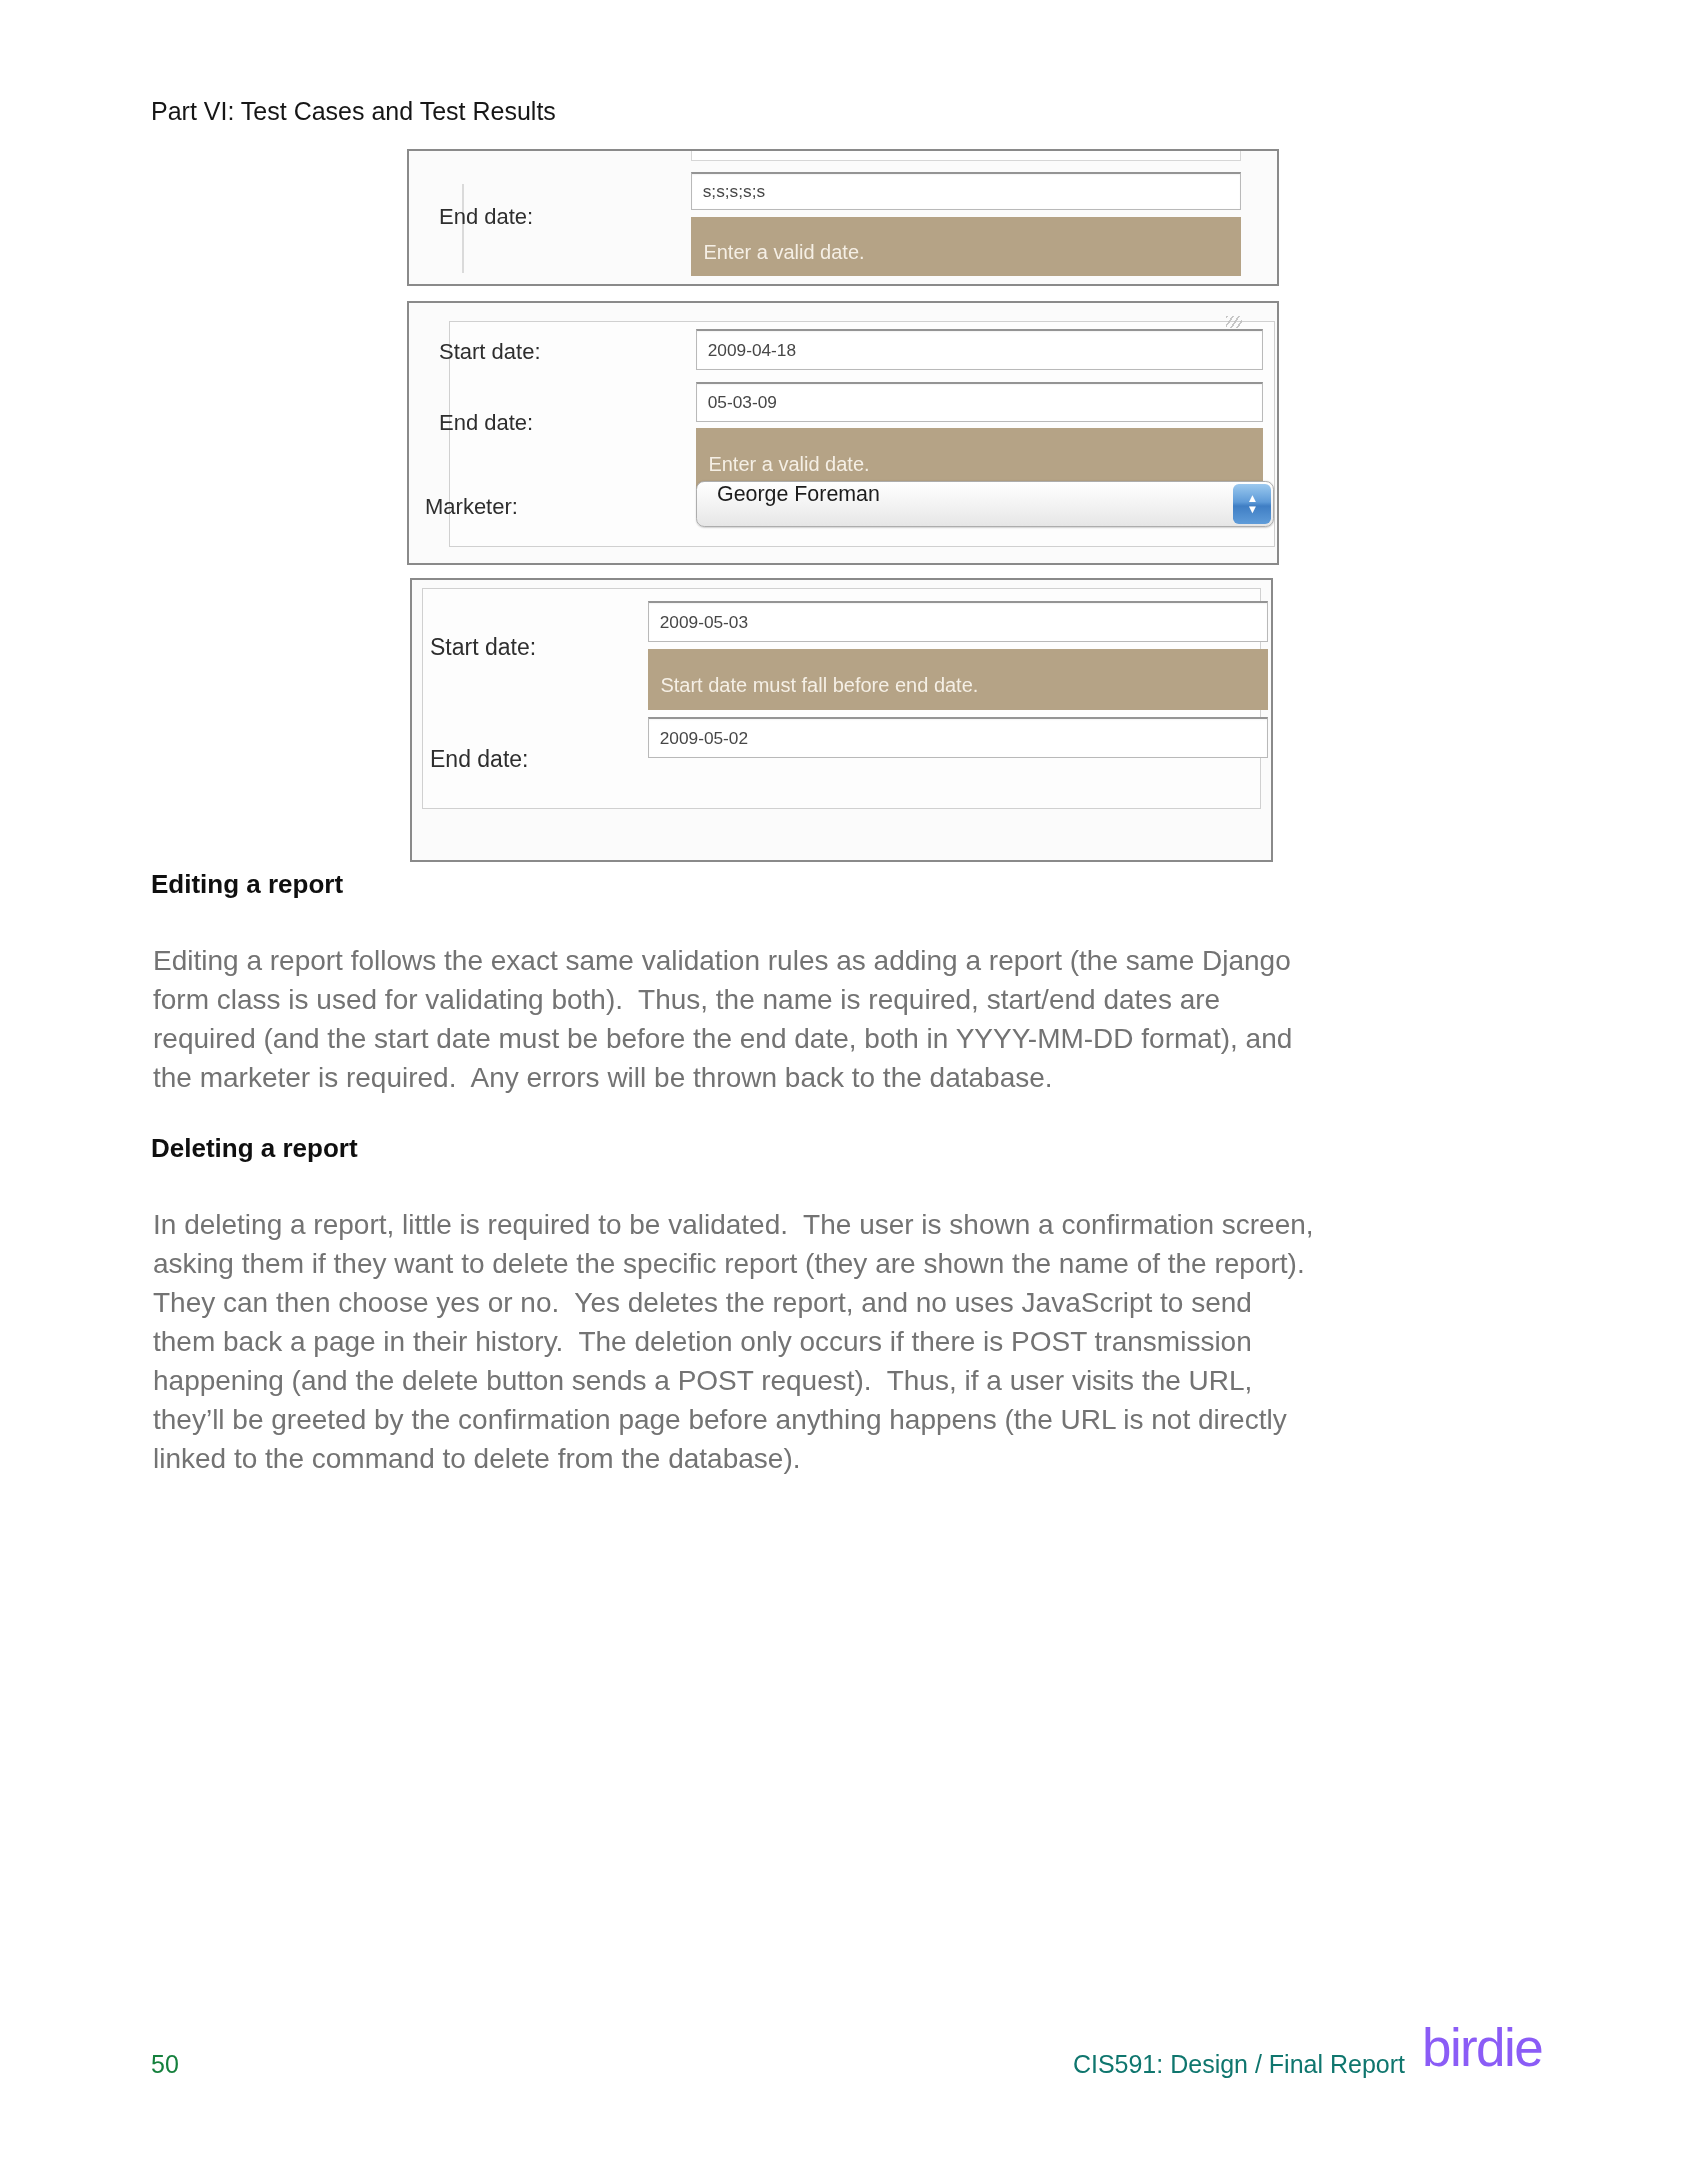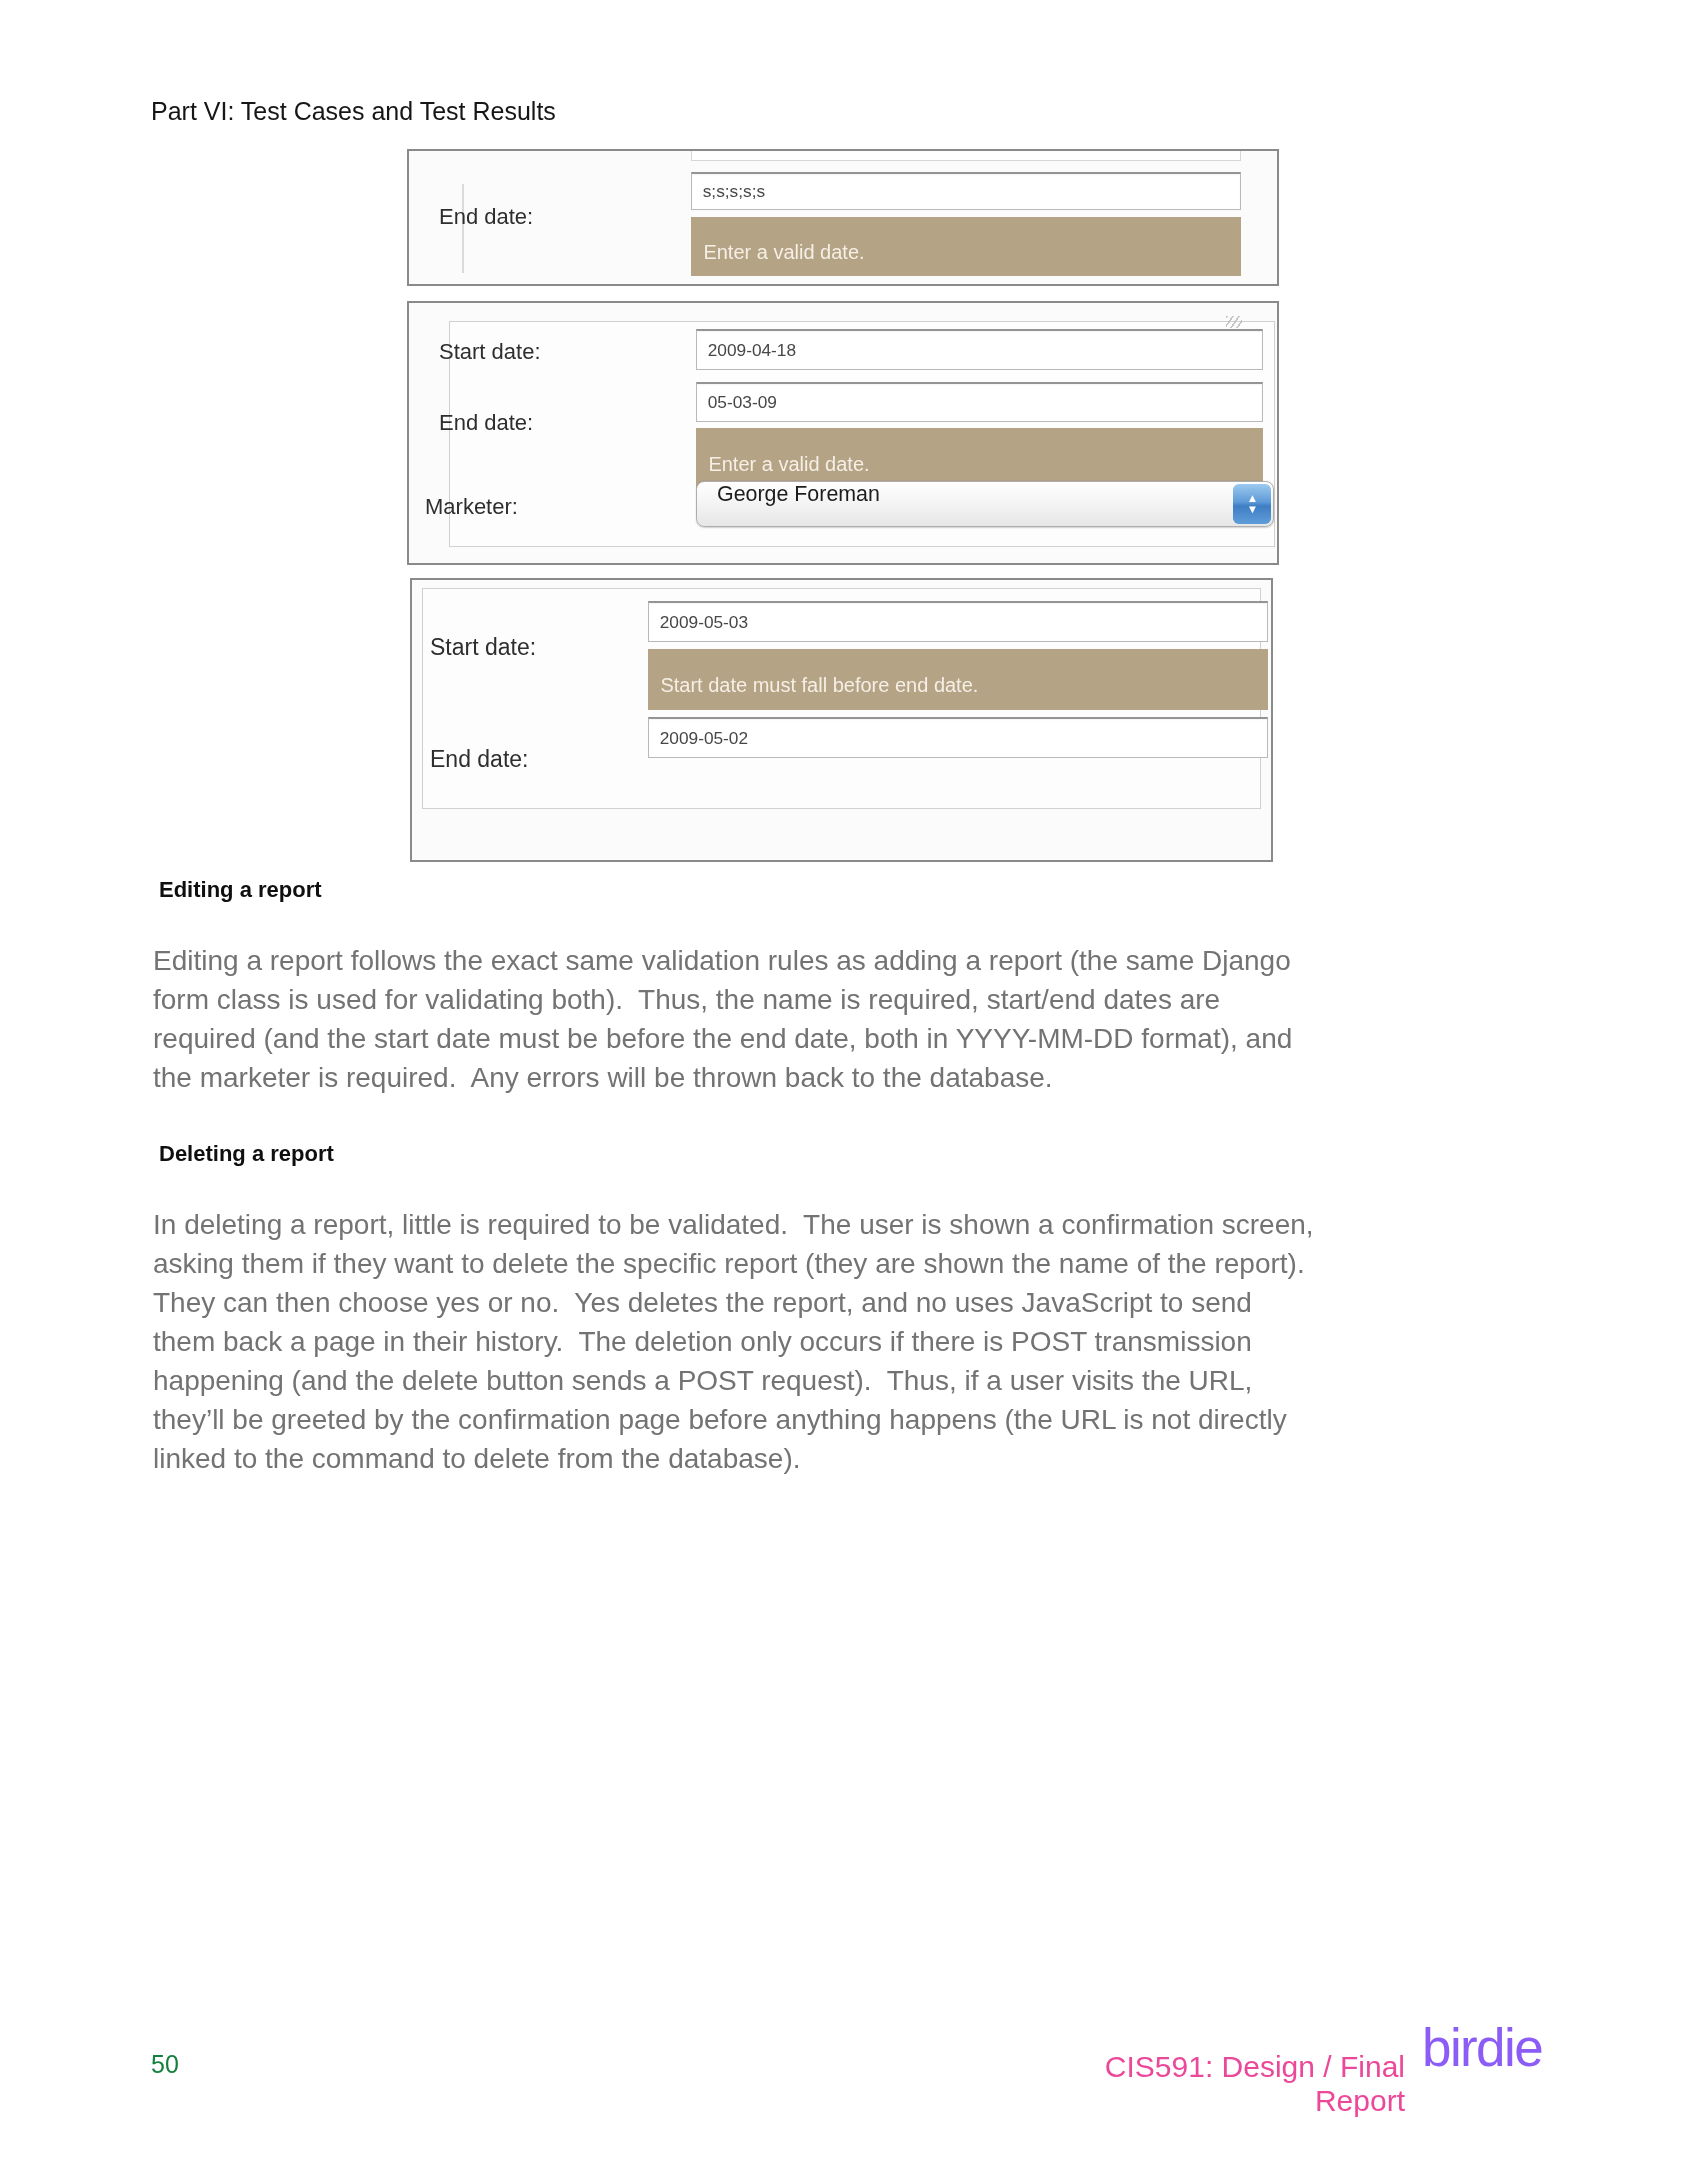--- a/index.html
+++ b/index.html
@@ -44,29 +44,29 @@
     font-size:21.4px; color:#1d1d1d;
   }
   .stepper {
     position:absolute; right:1.6px; top:1.6px; bottom:1.6px; width:38px; border-radius:5.8px;
     background: linear-gradient(180deg,#9cc9ef 0%,#5e9bd8 45%,#3f7ec4 55%,#5f9cd9 100%);
     display:flex; flex-direction:column; align-items:center; justify-content:center;
     color:#ffffff; font-size:11.5px; line-height:10.7px;
   }
 
   
-  .sec-h { position:absolute; left:151px; font-size:22px; font-weight:bold; color:#0f0f0f; margin:8px; }
+  .sec-h { position:absolute; left:151px; font-size:26px; font-weight:bold; color:#0f0f0f; margin:0; }
   .sec-p { position:absolute; left:151px; width:1425px; font-size:28px; line-height:39px;
            color:#737373; margin:2px; white-space:pre-wrap; }
   #sec1-h { top:869px; } #sec1-p { top:939px; }
   #sec2-h { top:1133px; } #sec2-p { top:1203px; }
 
   
   .pagenum { position:absolute; left:151px; top:2050px; font-size:25px; color:#15803d; }
-  .doctitle { position:absolute; left:1022px; top:2050px; width:383px; text-align:right; font-size:30px; color:#ec4899; }
+  .doctitle { position:absolute; left:1022px; top:2050px; width:383px; text-align:right; font-size:25px; color:#0f766e; }
   .logo { position:absolute; left:1422px; top:2017px; font-size:53px; color:#8b5cf6; letter-spacing:-1.6px; }
 </style>
 </head>
 <body>
 
 <div class="page">
 
   <div class="hdr">Part VI: Test Cases and Test Results</div>
 
   <div class="shot shot1">

